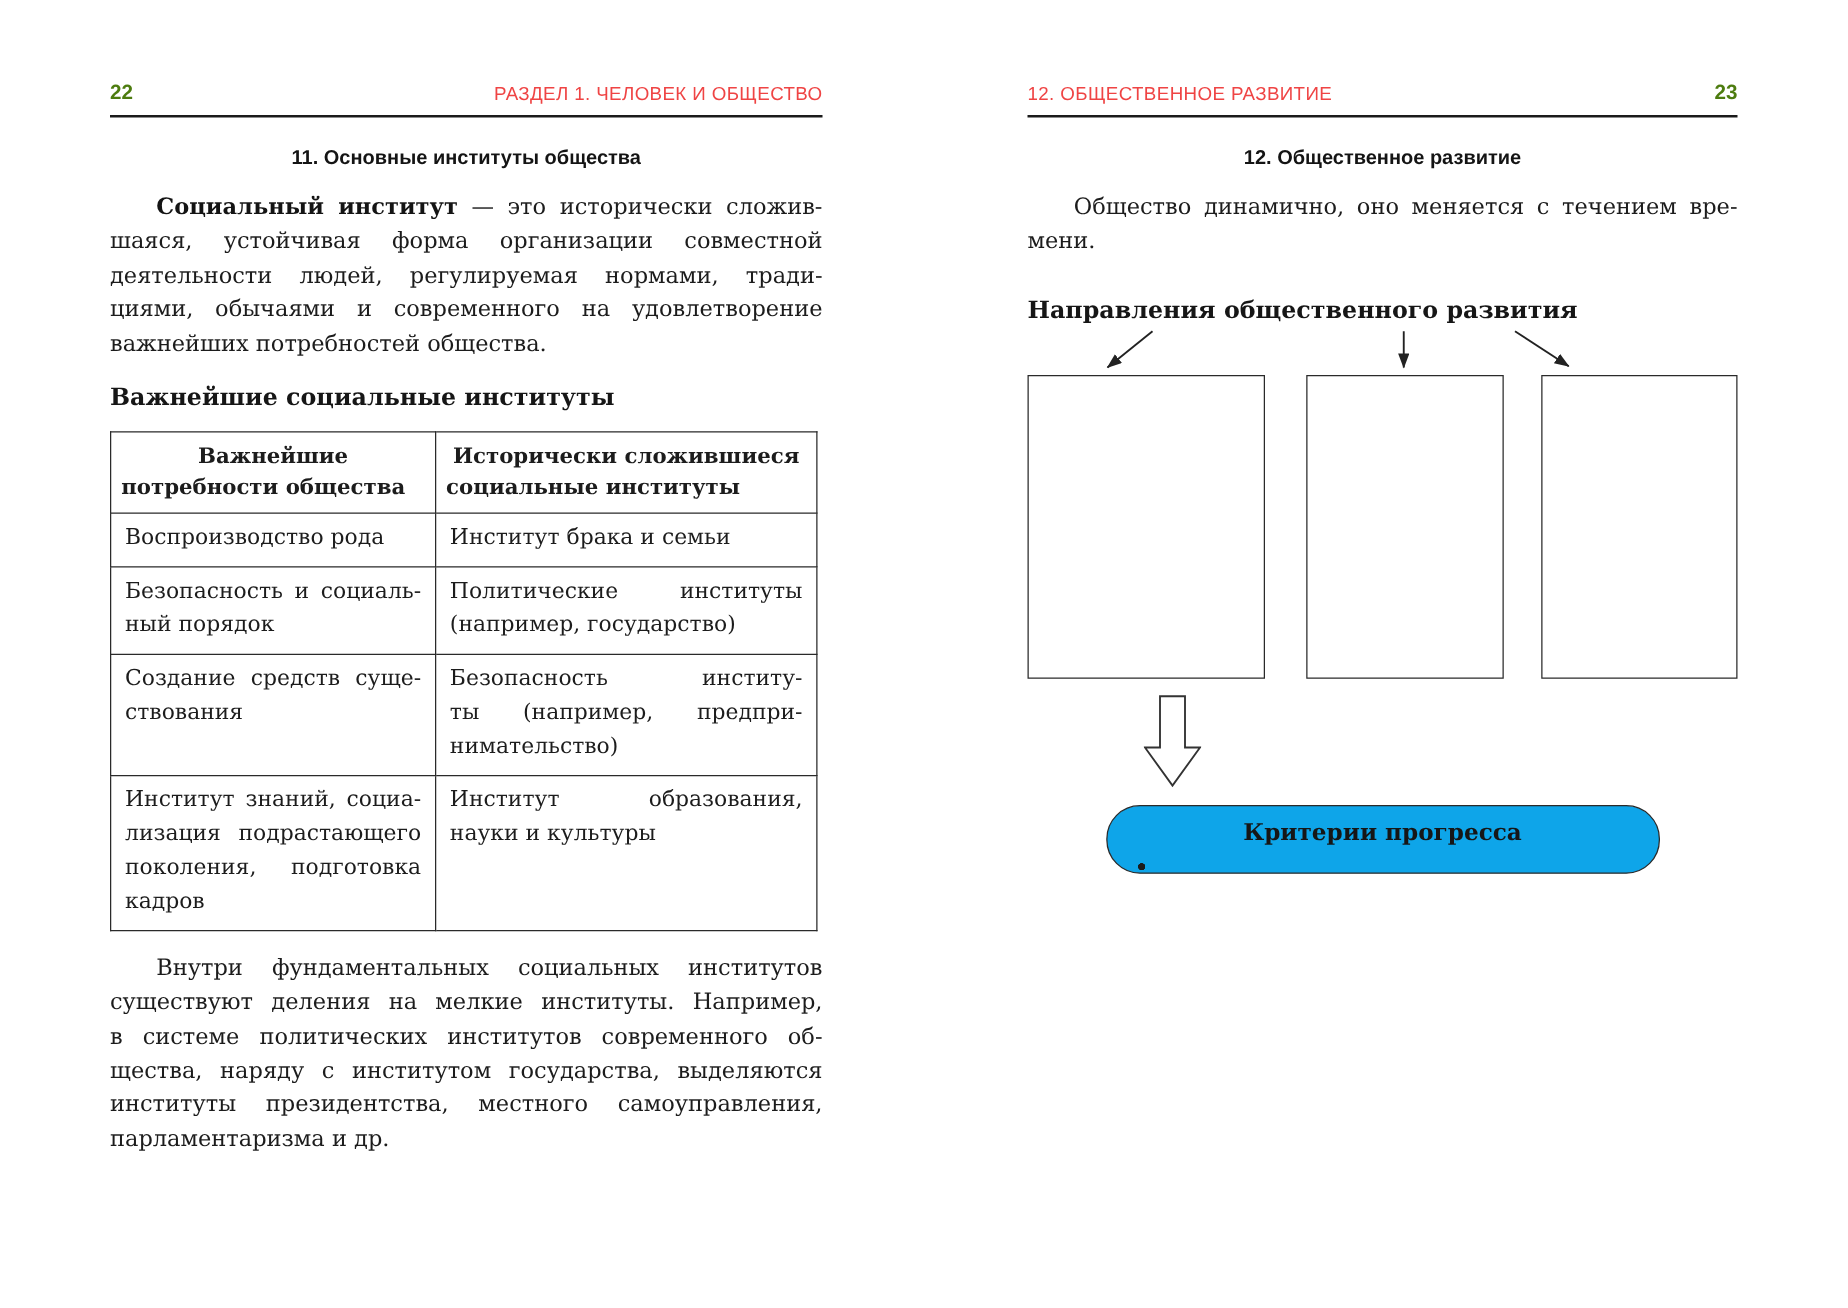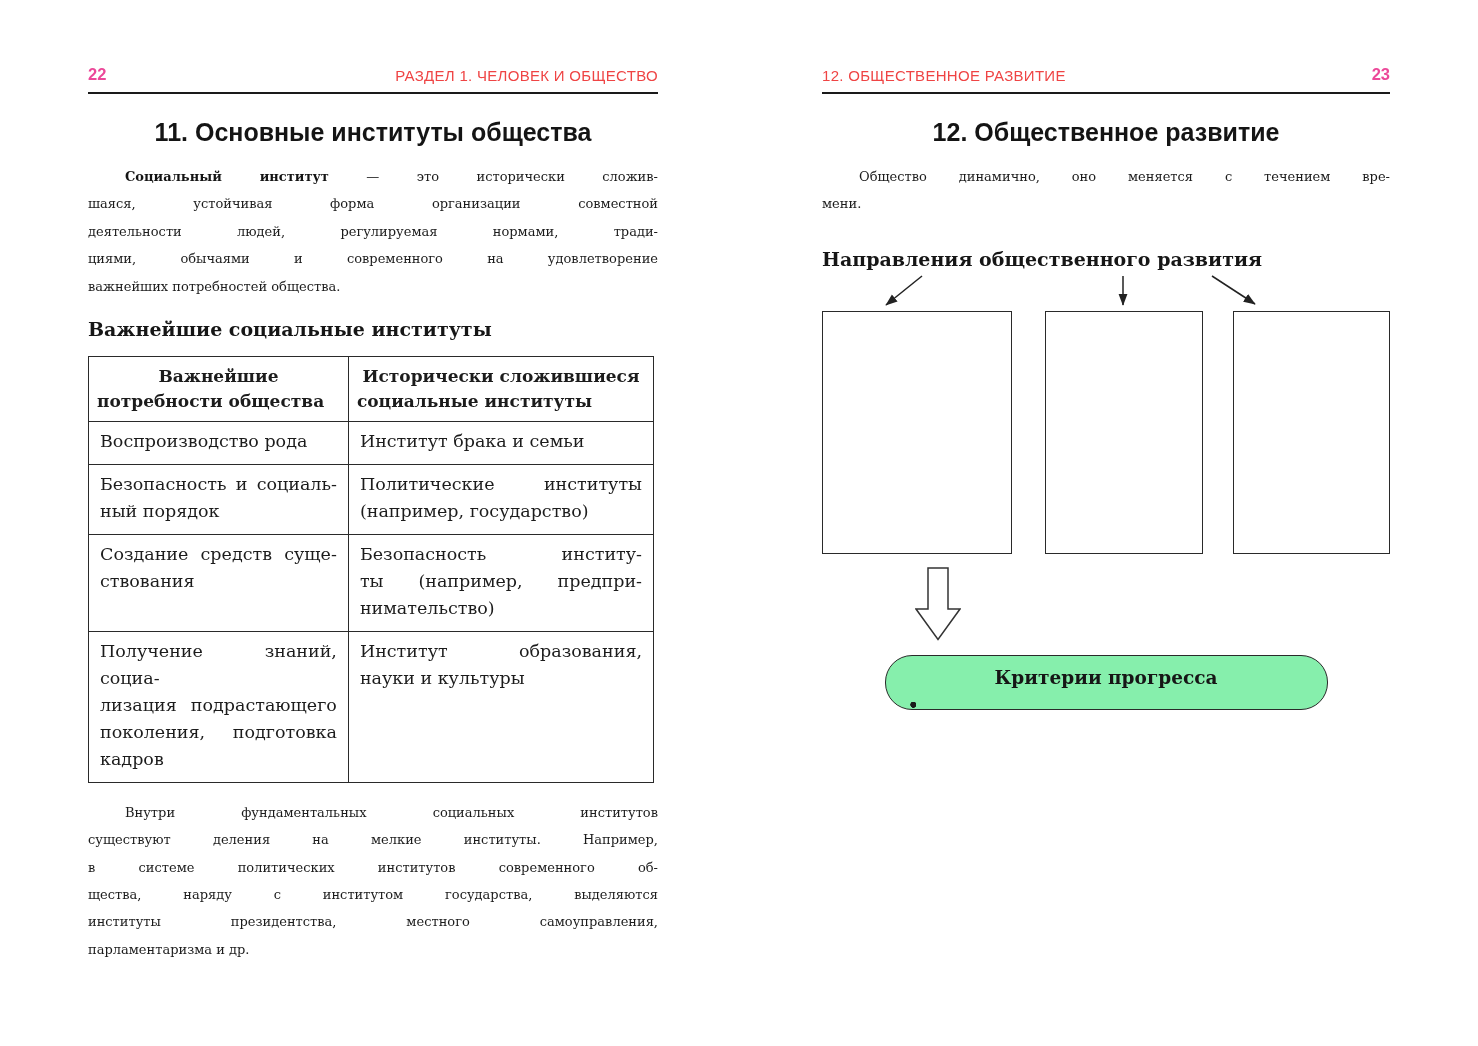--- a/index.html
+++ b/index.html
@@ -7,27 +7,27 @@
        font-family:"DejaVu Serif","Liberation Serif",serif;color:#1c1c1c;
        -webkit-font-smoothing:antialiased;}
 
   .page-col{position:absolute;top:60px;}
   .page-col.left{left:88px;width:570px;}
   .page-col.right{left:822px;width:568px;}
 
   .running-row{display:flex;justify-content:space-between;align-items:flex-end;height:24px;
                font-family:"Liberation Sans",sans-serif;}
   .running-head{font-size:15px;letter-spacing:.3px;color:#ef4444;}
-  .pagenum{font-size:16.5px;font-weight:bold;color:#ec4899;}
+  .pagenum{font-size:16.5px;font-weight:bold;color:#4d7c0f;}
   .rule{border-top:2px solid #1a1a1a;margin-top:8px;}
 
-  .chapter-title{font-family:"Liberation Sans",sans-serif;font-weight:bold;font-size:25px;
+  .chapter-title{font-family:"Liberation Sans",sans-serif;font-weight:bold;font-size:16px;
                  color:#141414;text-align:center;margin:24px 0 0 0;}
 
-  .para{margin-top:16px;font-size:13px;line-height:27.4px;}
+  .para{margin-top:16px;font-size:18px;line-height:27.4px;}
   .line{text-align:justify;text-align-last:justify;}
   .lines .line:last-of-type{text-align-last:left;}
   .para .line:first-of-type{text-indent:37px;}
 
   .table-heading,.diagram-heading{font-size:19px;font-weight:bold;text-align:left;color:#161616;}
   .table-heading{margin-top:18px;}
 
   table.inst{border-collapse:collapse;width:566px;margin-top:14px;table-layout:fixed;}
   table.inst,.inst th,.inst td{border:1.5px solid #2a2a2a;}
   .inst col.c1{width:46%;}
@@ -41,21 +41,21 @@
   .dir-boxes{position:relative;height:243px;margin-top:0;}
   .dirbox{position:absolute;top:0;bottom:0;border:1.5px solid #2a2a2a;background:#fff;
           padding:8px 10px 8px 11px;font-size:16.5px;line-height:21.7px;box-sizing:border-box;}
   .dirbox:nth-of-type(1){left:0;width:190px;}
   .dirbox:nth-of-type(2){left:223px;width:158px;}
   .dirbox:nth-of-type(3){left:411px;width:157px;}
 
   svg.block-arrow{display:block;margin:13px 0 0 93px;}
 
   .criteria{margin:14px 0 0 63px;width:443px;box-sizing:border-box;border:1.5px solid #2a2a2a;
-            border-radius:27px;padding:11px 16px 13px 15px;background:#86efac;}
+            border-radius:27px;padding:11px 16px 13px 15px;background:#0ea5e9;}
   .criteria-title{font-size:18.5px;font-weight:bold;text-align:center;margin-bottom:7px;color:#161616;}
   .criteria{font-size:17px;line-height:22.2px;}
   .bullet{position:relative;padding-left:25px;}
   .bullet::before{content:"\2022";position:absolute;left:7px;top:-1px;font-size:18px;}
 
   b{font-weight:bold;color:#141414;}
 </style>
 </head>
 <body>
 
@@ -131,21 +131,21 @@
           <td class="lines">
 
           <div class="line">Безопасность институ-</div>
             <div class="line">ты (например, предпри-</div>
             <div class="line">нимательство)</div>
           </td>
         </tr>
         <tr>
           <td class="lines">
 
-          <div class="line">Получение знаний, социа-</div>
+          <div class="line">Институт знаний, социа-</div>
             <div class="line">лизация подрастающего</div>
             <div class="line">поколения, подготовка</div>
             <div class="line">кадров</div>
           </td>
           <td class="lines">
 
           <div class="line">Институт образования,</div>
             <div class="line">науки и культуры</div>
           </td>
         </tr>

